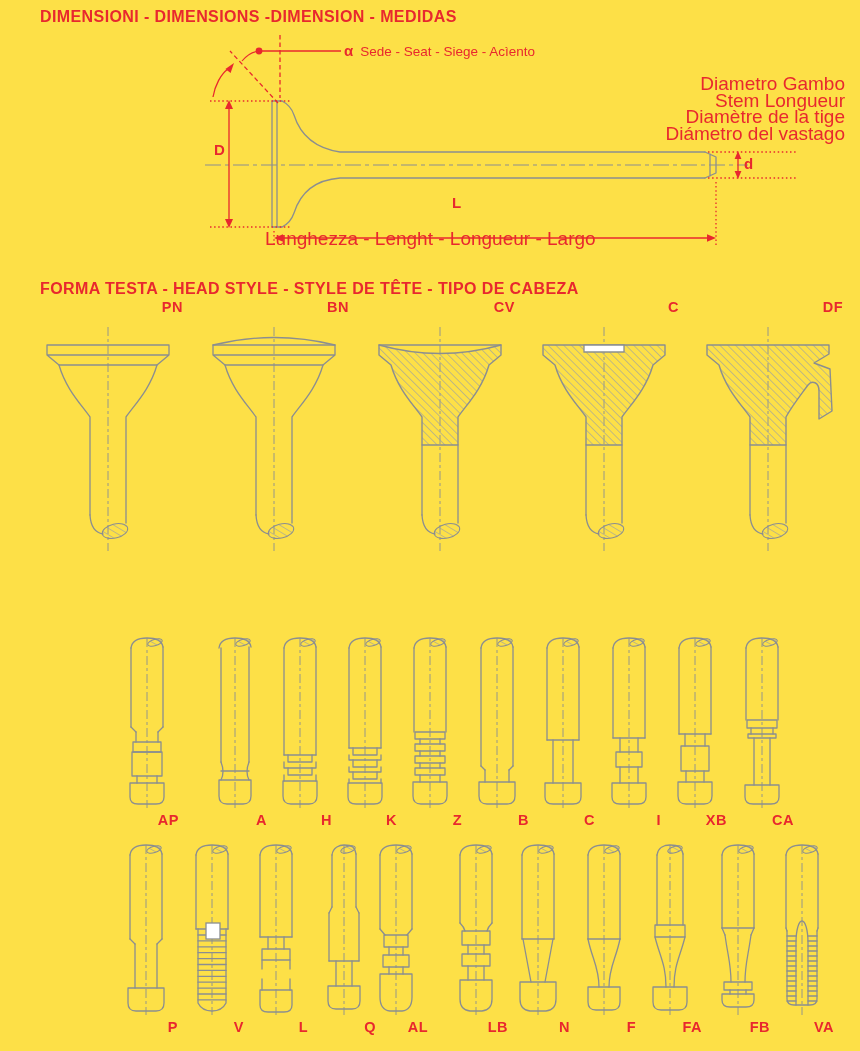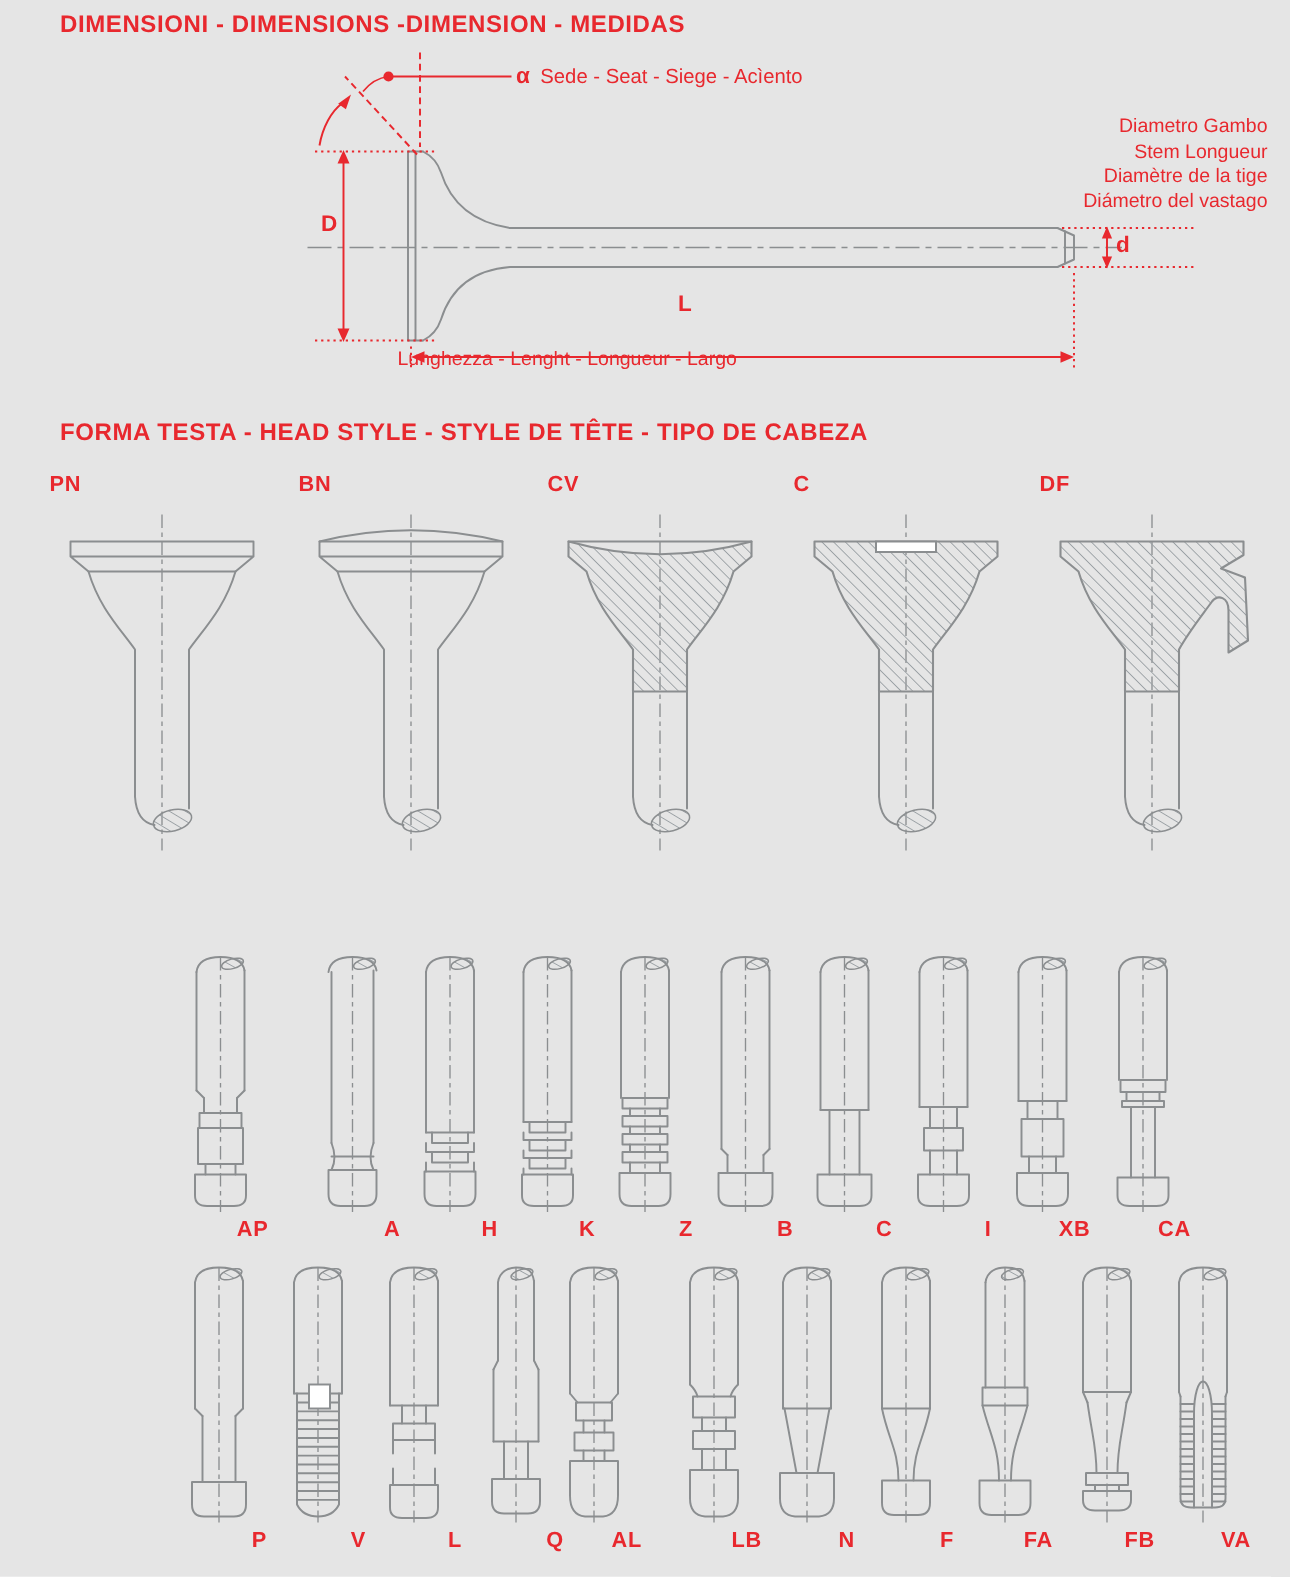--- a/index.html
+++ b/index.html
@@ -1,27 +1,27 @@
 <!DOCTYPE html>
 <html><head>
 <meta charset="utf-8">
 <style>
   body{margin:0;background:#fff;}
-  #page{position:relative;width:860px;height:1051px;background:#e5e5e5;
+  #page{position:relative;width:860px;height:1051px;background:#fde047;
         font-family:"Liberation Sans",sans-serif;overflow:hidden;}
   .sec-title{position:absolute;color:#e8282e;font-weight:bold;font-size:16px;
              letter-spacing:.4px;white-space:nowrap;}
-  .ann{position:absolute;color:#e8282e;font-size:13px;line-height:16.5px;white-space:nowrap;}
+  .ann{position:absolute;color:#e8282e;font-size:19px;line-height:16.5px;white-space:nowrap;}
   .ann.right{text-align:right;}
   .dimletter{position:absolute;color:#e8282e;font-weight:bold;font-size:15px;}
   .alpha-row{position:absolute;left:344px;top:42px;display:flex;gap:7px;align-items:baseline;
              color:#e8282e;font-size:13.5px;white-space:nowrap;}
   .alpha-row .sym{font-weight:bold;font-size:15px;}
   .figlabel{color:#e8282e;font-weight:bold;font-size:14.5px;letter-spacing:.5px;}
-  .headfig{position:absolute;top:315px;width:150px;text-align:left;}
+  .headfig{position:absolute;top:299px;width:150px;text-align:right;}
   .headfig .figlabel{margin-bottom:2px;height:18px;}
   .sgfig{position:absolute;width:64px;text-align:right;}
   svg{display:block;margin:0 auto;}
   .g {stroke:#8b8e90;stroke-width:1.3;fill:none;stroke-linecap:round;stroke-linejoin:round;}
   .gh{stroke:#8b8e90;stroke-width:1.4;fill:url(#hatch);stroke-linejoin:round;}
   .gw{stroke:#8b8e90;stroke-width:1.3;fill:#ffffff;}
   .ghe{stroke:#8b8e90;stroke-width:1;fill:url(#hatch);}
   .cl{stroke:#8b8e90;stroke-width:.9;fill:none;stroke-dasharray:9,3,3,3;}
   .r {stroke:#e8282e;stroke-width:1.3;fill:none;}
   .rf{fill:#e8282e;stroke:none;}

